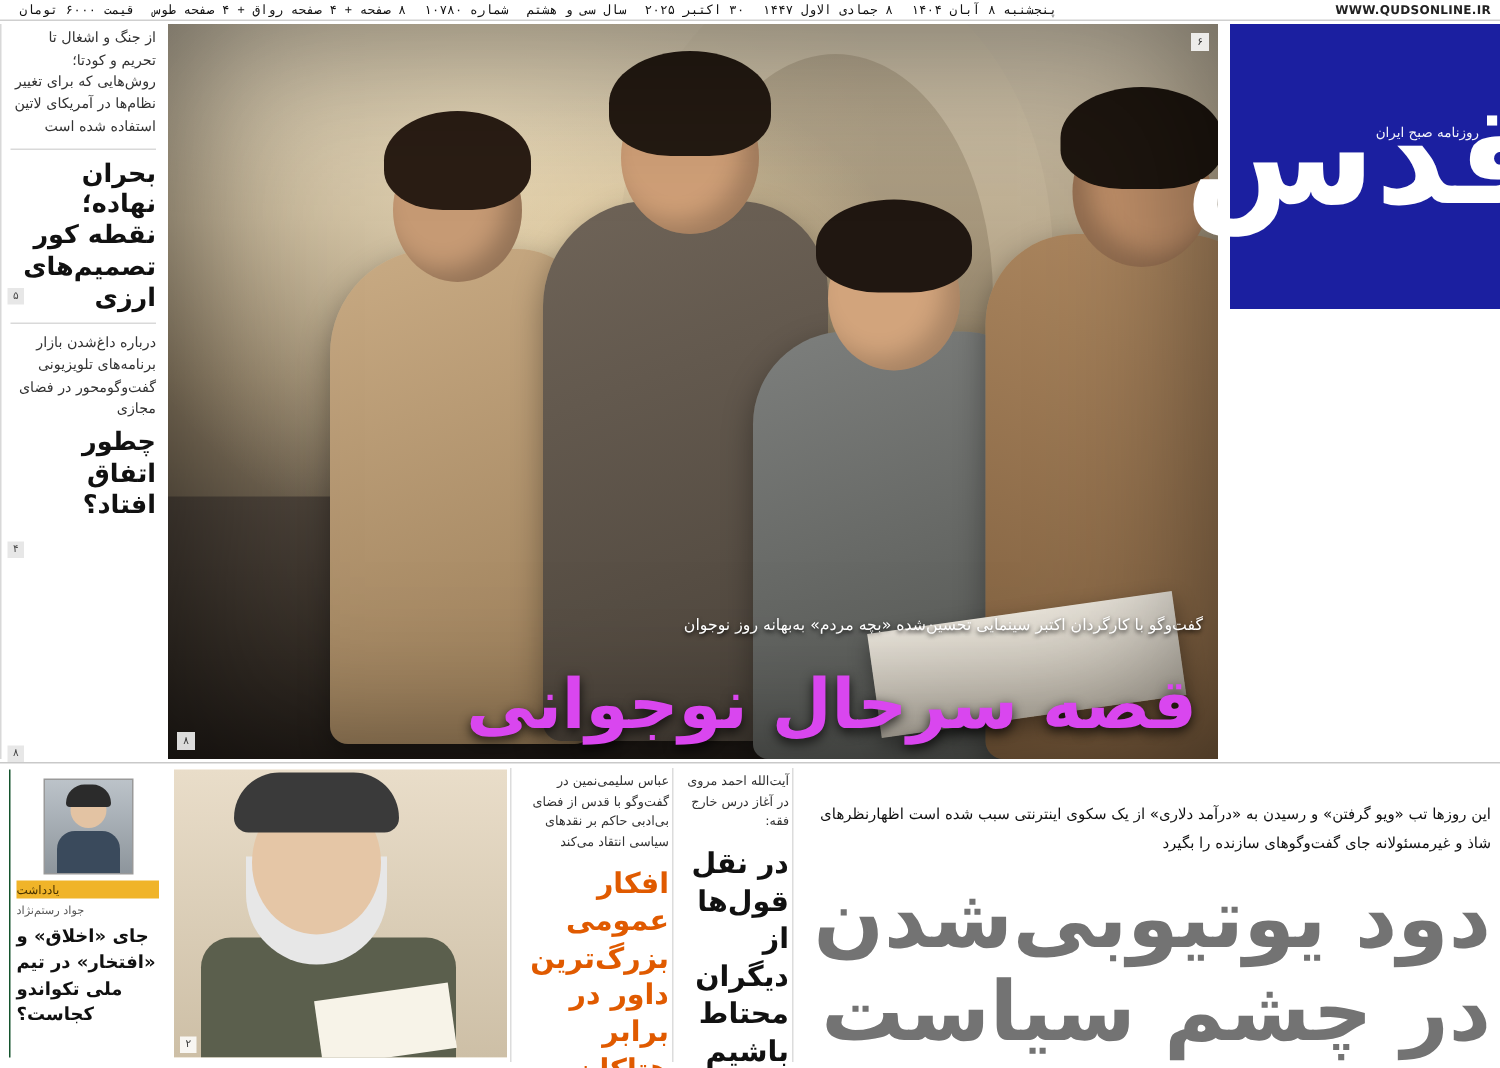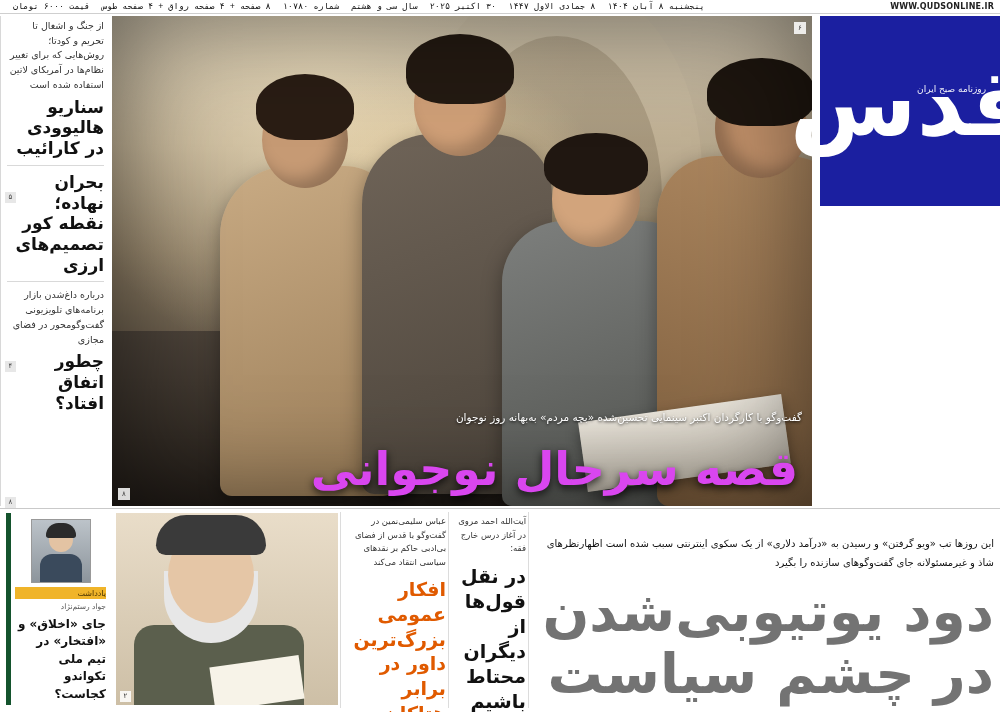--- a/index.html
+++ b/index.html
@@ -136,22 +136,22 @@
   }
 
   
   .bottom{
     position:absolute;top:508px;left:0;width:1000px;height:204px;
     border-top:1px solid #c9c9c9;box-sizing:border-box;
     direction:rtl;
   }
   .card-person{
     position:absolute;top:4px;left:6px;width:104px;height:192px;
-    border-left:5px solid #14532d;box-sizing:border-box;
-    text-align:right;direction:rtl;padding:4px 4px 0 4px;
+    border-left:1px solid #14532d;box-sizing:border-box;
+    text-align:left;direction:rtl;padding:4px 4px 0 4px;
   }
   .card-person .thumb{
     width:58px;height:62px;margin:2px auto 0;background:linear-gradient(180deg,#bcc3c9,#8d959c);
     border:1px solid #999;position:relative;overflow:hidden;
   }
   .card-person .thumb .h{position:absolute;left:17px;top:8px;width:24px;height:24px;border-radius:50%;background:#e3c3a3;}
   .card-person .thumb .hair{position:absolute;left:14px;top:3px;width:30px;height:15px;border-radius:14px 14px 3px 3px;background:#2b2b2b;}
   .card-person .thumb .b{position:absolute;left:8px;top:34px;width:42px;height:28px;border-radius:12px 12px 0 0;background:#3a4a5c;}
   .card-person .tagline{
     margin-top:4px;background:#f0b429;color:#4a3400;font-size:8px;padding:1.5px 0;
@@ -215,21 +215,20 @@
       <span>سال سی و هشتم</span>
       <span>شماره ۱۰۷۸۰</span>
       <span>۸ صفحه + ۴ صفحه رواق + ۴ صفحه طوس</span>
       <span>قیمت ۶۰۰۰ تومان</span>
     </div>
   </div>
 
   <div class="rail">
     <div>
       <p class="kicker">از جنگ و اشغال تا تحریم و کودتا؛ روش‌هایی که برای تغییر نظام‌ها در آمریکای لاتین استفاده شده است</p>
-      <h3>سناریو هالیوودی در کارائیب</h3>
       <div class="num" style="top:176px">۵</div>
       <div class="sep"></div>
     </div>
     <div>
       <h3>بحران نهاده؛ نقطه کور تصمیم‌های ارزی</h3>
       <div class="num" style="top:345px">۴</div>
       <div class="sep"></div>
     </div>
     <div>
       <p class="kicker">درباره داغ‌شدن بازار برنامه‌های تلویزیونی گفت‌وگومحور در فضای مجازی</p>

